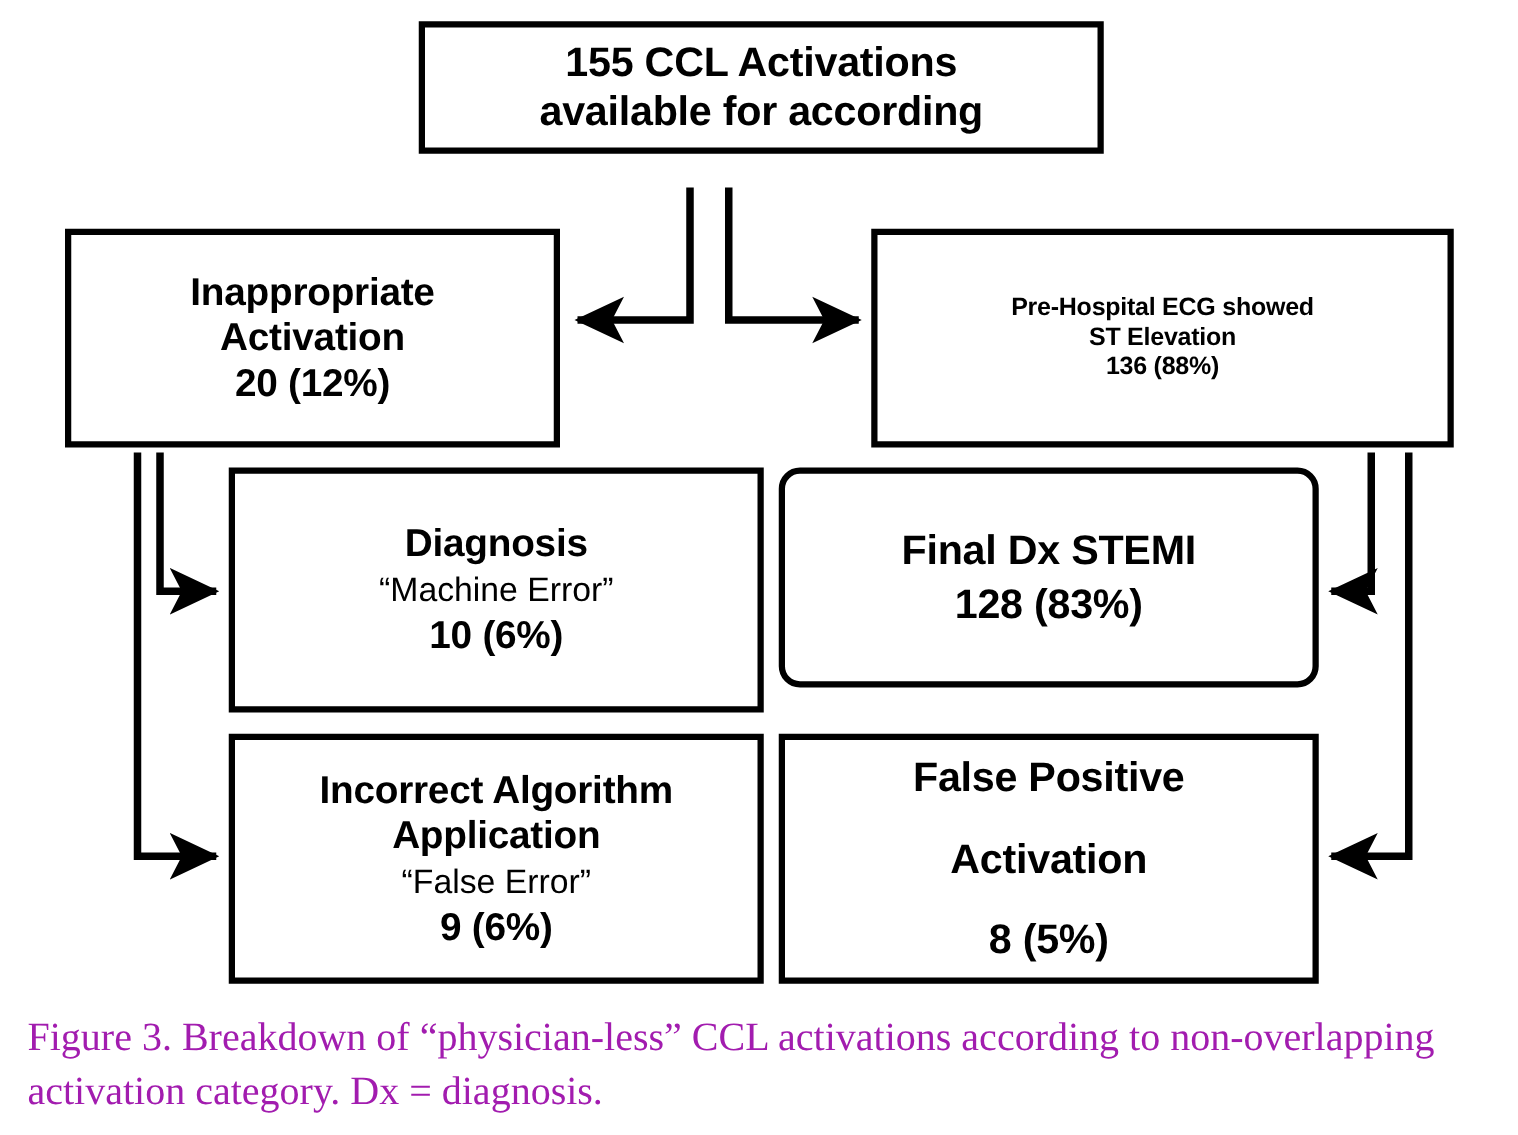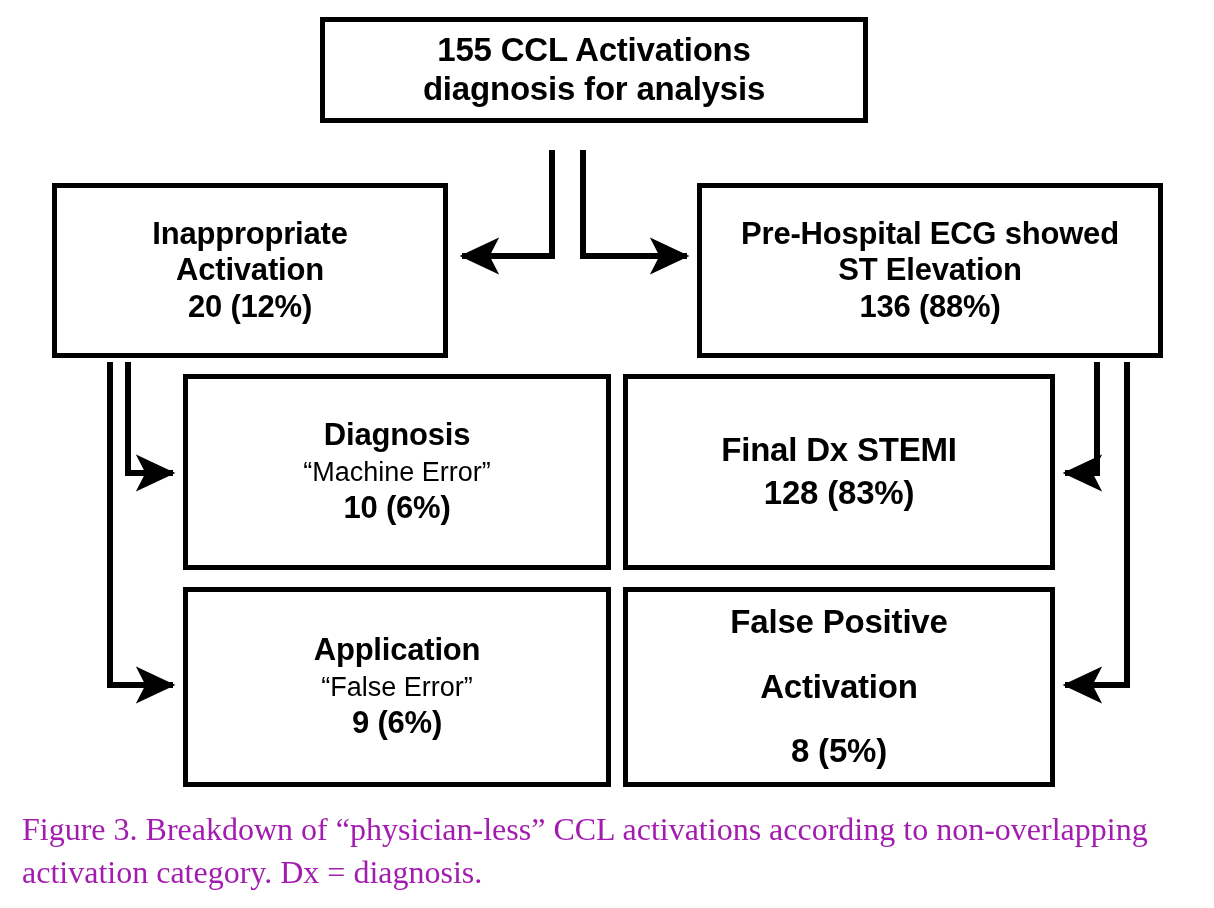--- a/index.html
+++ b/index.html
@@ -37,25 +37,25 @@
     display: block;
     font-weight: bold;
     letter-spacing: -0.2px;
     white-space: nowrap;
   }
   .node .ln.quote {
     font-weight: normal;
     letter-spacing: 0px;
   }
   
-  #node-root     { left: 320px; top: 17px;  width: 548px; height: 106px; font-size: 33px; }
+  #node-root     { left: 335px; top: 17px;  width: 548px; height: 106px; font-size: 33px; }
   #node-inapp    { left: 52px;  top: 183px; width: 396px; height: 175px; font-size: 31px; }
-  #node-prehosp  { left: 697px; top: 183px; width: 466px; height: 175px; font-size: 31px; }
+  #node-prehosp  { left: 697px; top: 183px; width: 466px; height: 175px; font-size: 20px; }
   #node-machine  { left: 183px; top: 374px; width: 428px; height: 196px; font-size: 31px; }
-  #node-stemi    { left: 623px; top: 374px; width: 432px; height: 196px; font-size: 33px; }
+  #node-stemi    { left: 623px; top: 374px; width: 432px; height: 176px; font-size: 33px; border-radius: 17px; }
   #node-human    { left: 183px; top: 587px; width: 428px; height: 200px; font-size: 31px; }
   #node-falsepos { left: 623px; top: 587px; width: 432px; height: 200px; font-size: 33px; gap: 22px; }
 
   #node-stemi .ln, #node-falsepos .ln { line-height: 1.30; }
   #node-machine .ln.quote, #node-human .ln.quote { font-size: 27px; line-height: 1.35; text-align: center; }
 
   
   #connectors {
     position: absolute;
     left: 0;
@@ -103,21 +103,21 @@
       <path d="M110,362 L110,685 L173,685" marker-end="url(#arrow-right)"></path>
 
       <path d="M1097,362 L1097,473 L1065,473" marker-end="url(#arrow-left)"></path>
 
       <path d="M1127,362 L1127,685 L1065,685" marker-end="url(#arrow-left)"></path>
     </g>
   </svg>
 
   <div class="node" id="node-root">
     <span class="ln">155 CCL Activations</span>
-    <span class="ln">diagnosis for analysis</span>
+    <span class="ln">available for according</span>
   </div>
 
   <div class="node" id="node-inapp">
     <span class="ln">Inappropriate</span>
     <span class="ln">Activation</span>
     <span class="ln">20 (12%)</span>
   </div>
 
   <div class="node" id="node-prehosp">
     <span class="ln">Pre-Hospital ECG showed</span>
@@ -130,20 +130,21 @@
     <span class="ln quote">“Machine Error”</span>
     <span class="ln">10 (6%)</span>
   </div>
 
   <div class="node" id="node-stemi">
     <span class="ln">Final Dx STEMI</span>
     <span class="ln">128 (83%)</span>
   </div>
 
   <div class="node" id="node-human">
+    <span class="ln">Incorrect Algorithm</span>
     <span class="ln">Application</span>
     <span class="ln quote">“False Error”</span>
     <span class="ln">9 (6%)</span>
   </div>
 
   <div class="node" id="node-falsepos">
     <span class="ln">False Positive</span>
     <span class="ln">Activation</span>
     <span class="ln">8 (5%)</span>
   </div>

